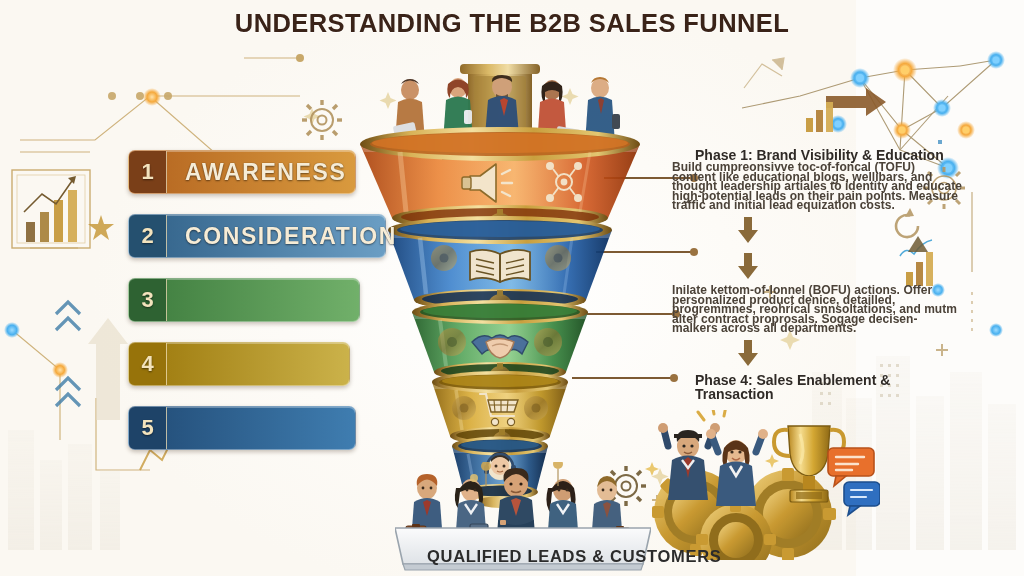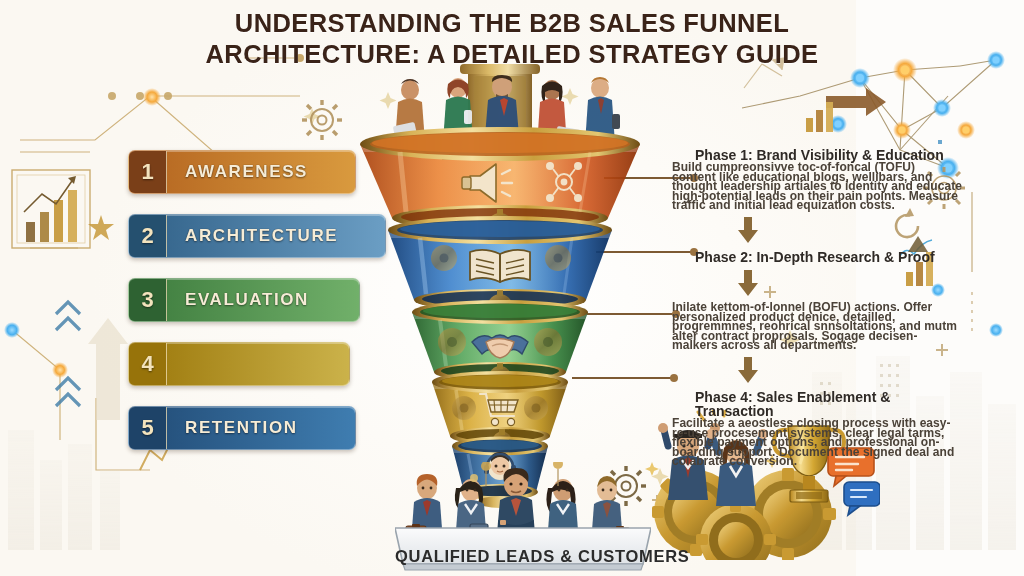--- a/index.html
+++ b/index.html
@@ -40,21 +40,21 @@
   .bar-num {
     width: 38px; height: 100%; flex: 0 0 38px;
     display: flex; align-items: center; justify-content: center;
     border-radius: 6px 0 0 6px;
     font-size: 22px; font-weight: bold; color: #f3e3bd;
     border-right: 1px solid rgba(245,228,185,0.75);
     text-shadow: 0 1px 2px rgba(0,0,0,0.5);
   }
   .bar-label {
     padding-left: 18px;
-    font-size: 17px; font-weight: bold; letter-spacing: 1.6px;
+    font-size: 23px; font-weight: bold; letter-spacing: 1.6px;
     color: #f6ecd6;
     text-shadow: 0 1px 2px rgba(0,0,0,0.45), 0 0 1px rgba(0,0,0,0.4);
     white-space: nowrap;
   }
   
   .funnel { position: absolute; left: 340px; top: 60px; width: 320px; height: 460px; z-index: 20; }
   
   .phases { position: absolute; left: 672px; top: 148px; width: 290px; z-index: 25; }
   .phase { position: relative; margin-bottom: 6px; }
   .phase-title {
@@ -64,21 +64,21 @@
   }
   .phase-body {
     font-size: 12px; font-weight: bold; color: #4b4238; line-height: 9.6px;
     letter-spacing: 0.05px;
   }
   .arrow-down { text-align: left; padding-left: 66px; margin: 2px 0 3px; }
   
   .platform { position: absolute; left: 395px; top: 524px; z-index: 26; }
   .banner-text {
     font-size: 16.5px; font-weight: bold; letter-spacing: 0.7px;
-    color: #2b2b2b; text-align: left; white-space: nowrap;
+    color: #2b2b2b; text-align: left; white-space: nowrap; margin-left: 32px;
   }
 </style>
 </head>
 <body>
 
 <div id="stage">
 
   <svg class="bg-svg" viewBox="0 0 1024 576">
     <defs>
       <linearGradient id="goldbar" x1="0" y1="1" x2="0" y2="0">
@@ -321,42 +321,39 @@
     <g fill="#9a7240">
       <circle cx="694" cy="178" r="4"></circle>
         <circle cx="694" cy="252" r="4"></circle>
       <circle cx="676" cy="314" r="4"></circle>
         <circle cx="674" cy="378" r="4"></circle>
     </g>
   </svg>
 
   <div class="title-wrap">
     <div class="title-line" style="color: rgb(58, 35, 24);">UNDERSTANDING THE B2B SALES FUNNEL</div>
-    <div class="title-line" style="color: rgb(58, 35, 24);">ARCHITECTURE: A DETAILED STRATEGY GUIDE</div>
   </div>
 
   <div class="bars">
     <div class="bar" style="width: 228px; background: linear-gradient(90deg, rgb(179, 99, 31) 0%, rgb(217, 154, 62) 100%);">
       <div class="bar-num" style="background: rgb(122, 63, 24);">1</div>
       <div class="bar-label">AWARENESS</div>
     </div>
     <div class="bar" style="width: 258px; background: linear-gradient(90deg, rgb(47, 95, 134) 0%, rgb(107, 158, 196) 100%);">
       <div class="bar-num" style="background: rgb(37, 80, 111);">2</div>
-      <div class="bar-label">ARCHITECTURE</div>
+      <div class="bar-label">CONSIDERATION</div>
     </div>
     <div class="bar" style="width: 232px; background: linear-gradient(90deg, rgb(60, 122, 60) 0%, rgb(113, 176, 106) 100%);">
       <div class="bar-num" style="background: rgb(46, 98, 50);">3</div>
-      <div class="bar-label">EVALUATION</div>
     </div>
     <div class="bar" style="width: 222px; background: linear-gradient(90deg, rgb(154, 118, 9) 0%, rgb(203, 178, 74) 100%);">
       <div class="bar-num" style="background: rgb(151, 115, 10);">4</div>
     </div>
     <div class="bar" style="width: 228px; background: linear-gradient(90deg, rgb(33, 74, 116) 0%, rgb(63, 125, 176) 100%);">
       <div class="bar-num" style="background: rgb(30, 67, 104);">5</div>
-      <div class="bar-label">RETENTION</div>
     </div>
   </div>
 
   <svg class="funnel" viewBox="0 0 320 460">
     <defs>
       <linearGradient id="t1" x1="0" y1="0" x2="1" y2="0">
         <stop offset="0%" stop-color="#a8410d" stop-opacity="0.92"></stop>
         <stop offset="28%" stop-color="#e8751d" stop-opacity="0.80"></stop>
         <stop offset="55%" stop-color="#f59b3c" stop-opacity="0.72"></stop>
         <stop offset="80%" stop-color="#d2551a" stop-opacity="0.88"></stop>
@@ -658,38 +655,36 @@
     <div class="phase">
       <div class="phase-title">Phase 1: Brand Visibility &amp; Education</div>
       <div class="phase-body">Build cumpreonsivve toc-of-foncal (TOFU) content like educational blogs, wellibars, and thought leadership artiales to identity and educate high-potential leads on their pain points. Measure traffic and initial lead equization costs.</div>
     </div>
     <div class="arrow-down">
       <svg width="20" height="26" viewBox="0 0 20 26">
           <path d="M6 0 L14 0 L14 13 L20 13 L10 26 L0 13 L6 13 Z" fill="#8a6a3a"></path>
         </svg>
     </div>
     <div class="phase">
-      <div class="phase-title">Phase 2: In-Depth Research &amp; Proof</div>
     </div>
     <div class="arrow-down">
       <svg width="20" height="26" viewBox="0 0 20 26">
           <path d="M6 0 L14 0 L14 13 L20 13 L10 26 L0 13 L6 13 Z" fill="#8a6a3a"></path>
         </svg>
     </div>
     <div class="phase">
       <div class="phase-body">Inilate kettom-of-lonnel (BOFU) actions. Offer personalized product denice, detailled, progremmnes, reohrical snnsoltations, and mutm alter contract proprosals. Sogage decisen-malkers across all departments.</div>
     </div>
     <div class="arrow-down">
       <svg width="20" height="26" viewBox="0 0 20 26">
           <path d="M6 0 L14 0 L14 13 L20 13 L10 26 L0 13 L6 13 Z" fill="#8a6a3a"></path>
         </svg>
     </div>
     <div class="phase">
       <div class="phase-title">Phase 4: Sales Enablement &amp; Transaction</div>
-      <div class="phase-body">Facilitate a aeostless closing process with easy-re-use procesement systems, clear legal tarms, flexible payment options, and professional on-boarding support. Document the signed deal and colabrate conversion.</div>
     </div>
   </div>
 
   <svg style="position:absolute;left:630px;top:410px;width:250px;height:150px;z-index:24;" viewBox="0 0 250 150">
     <defs>
       <linearGradient id="goldg" x1="0" y1="0" x2="1" y2="1">
         <stop offset="0%" stop-color="#f0d280"></stop>
           <stop offset="45%" stop-color="#c9992f"></stop>
           <stop offset="100%" stop-color="#8e6b18"></stop>
       </linearGradient>

